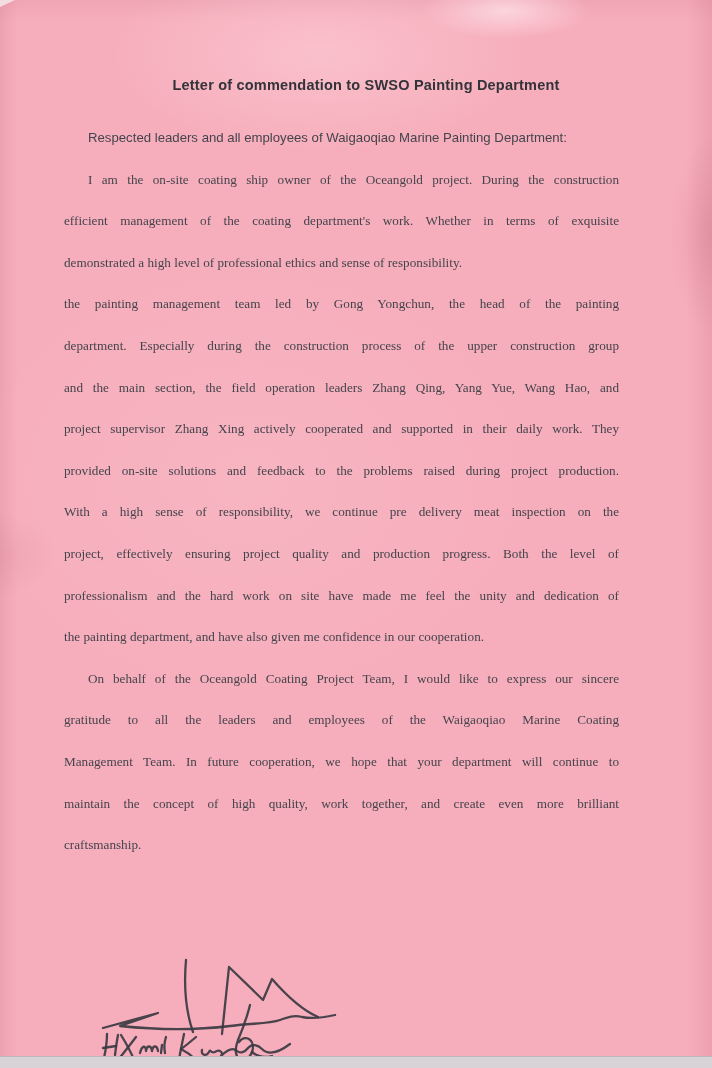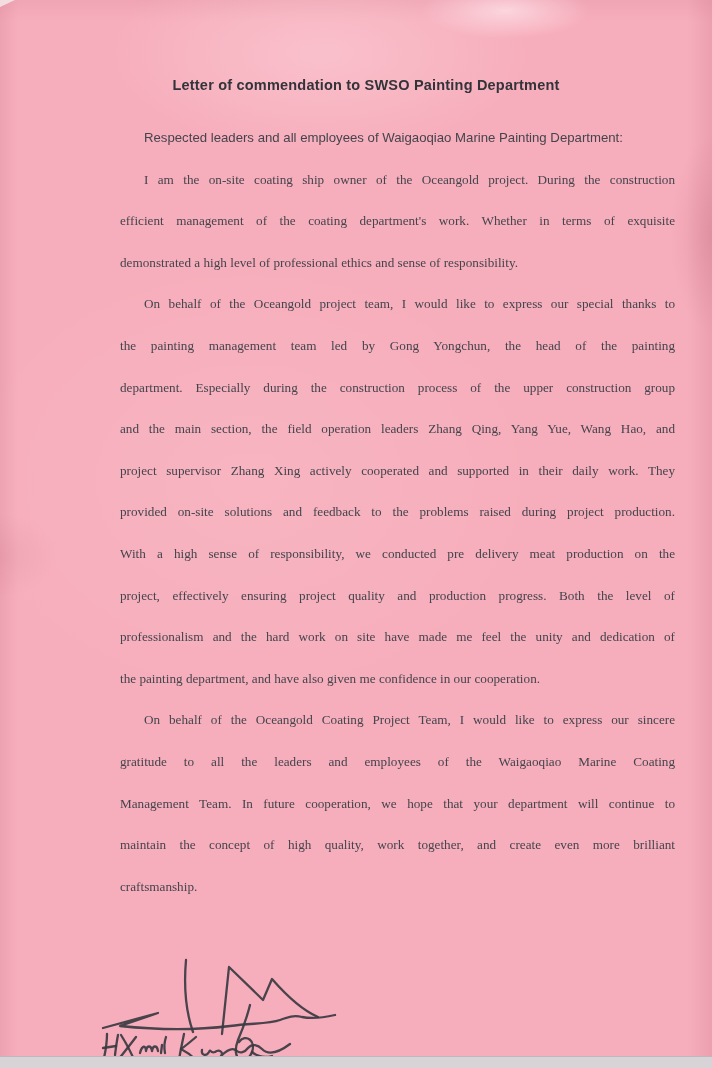--- a/index.html
+++ b/index.html
@@ -24,21 +24,21 @@
     padding-top:77px;
     text-align:center;
     font-size:14.5px;
     font-weight:700;
     letter-spacing:0.2px;
     color:#33333a;
     padding-left:20px;
   }
   .letter-body {
     margin-top:24px;
-    margin-left:120px;
+    margin-left:64px;
     width:555px;
     font-size:13.2px;
     color: var(--ink, #44444c);
   }
   .line {
     height:41.6px;
     line-height:41.6px;
     text-align:justify;
     text-align-last:justify;
     white-space:normal;
@@ -86,27 +86,26 @@
 
   <div class="letter-body">
     <div class="line first last">Respected leaders and all employees of Waigaoqiao Marine Painting Department:</div>
     <div>
         <div class="paragraph">
           <div class="line first">I am the on-site coating ship owner of the Oceangold project. During the construction</div>
           <div class="line">efficient management of the coating department's work. Whether in terms of exquisite</div>
           <div class="line last">demonstrated a high level of professional ethics and sense of responsibility.</div>
         </div>
         <div class="paragraph">
-          <div class="line first">On behalf of the Oceangold project team, I would like to express our special thanks to</div>
           <div class="line">the painting management team led by Gong Yongchun, the head of the painting</div>
           <div class="line">department. Especially during the construction process of the upper construction group</div>
           <div class="line">and the main section, the field operation leaders Zhang Qing, Yang Yue, Wang Hao, and</div>
           <div class="line">project supervisor Zhang Xing actively cooperated and supported in their daily work. They</div>
           <div class="line">provided on-site solutions and feedback to the problems raised during project production.</div>
-          <div class="line">With a high sense of responsibility, we conducted pre delivery meat production on the</div>
+          <div class="line">With a high sense of responsibility, we continue pre delivery meat inspection on the</div>
           <div class="line">project, effectively ensuring project quality and production progress. Both the level of</div>
           <div class="line">professionalism and the hard work on site have made me feel the unity and dedication of</div>
           <div class="line last">the painting department, and have also given me confidence in our cooperation.</div>
         </div>
         <div class="paragraph">
           <div class="line first">On behalf of the Oceangold Coating Project Team, I would like to express our sincere</div>
           <div class="line">gratitude to all the leaders and employees of the Waigaoqiao Marine Coating</div>
           <div class="line">Management Team. In future cooperation, we hope that your department will continue to</div>
           <div class="line">maintain the concept of high quality, work together, and create even more brilliant</div>
           <div class="line last">craftsmanship.</div>

